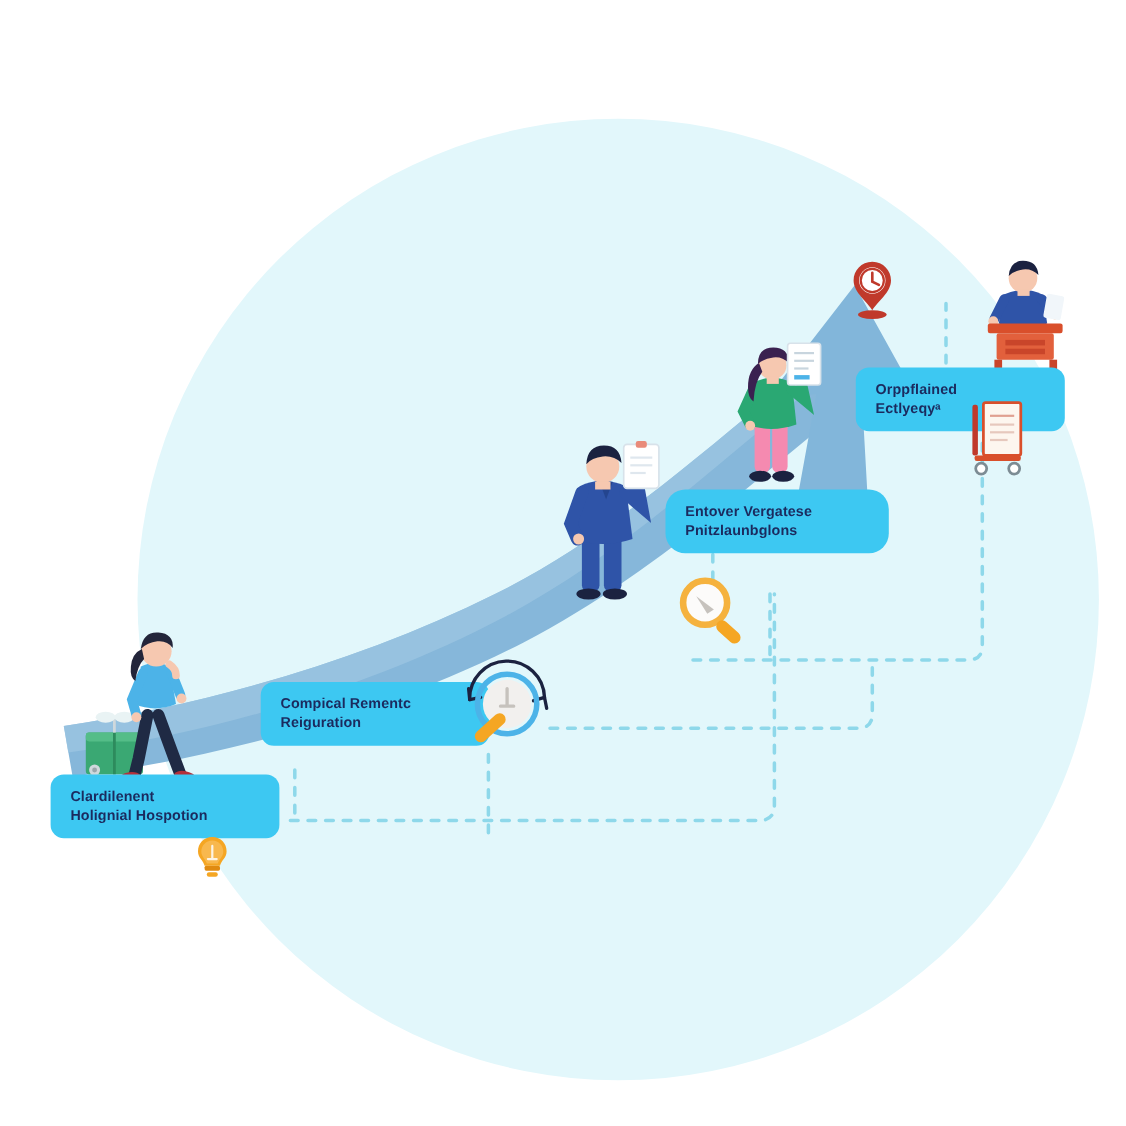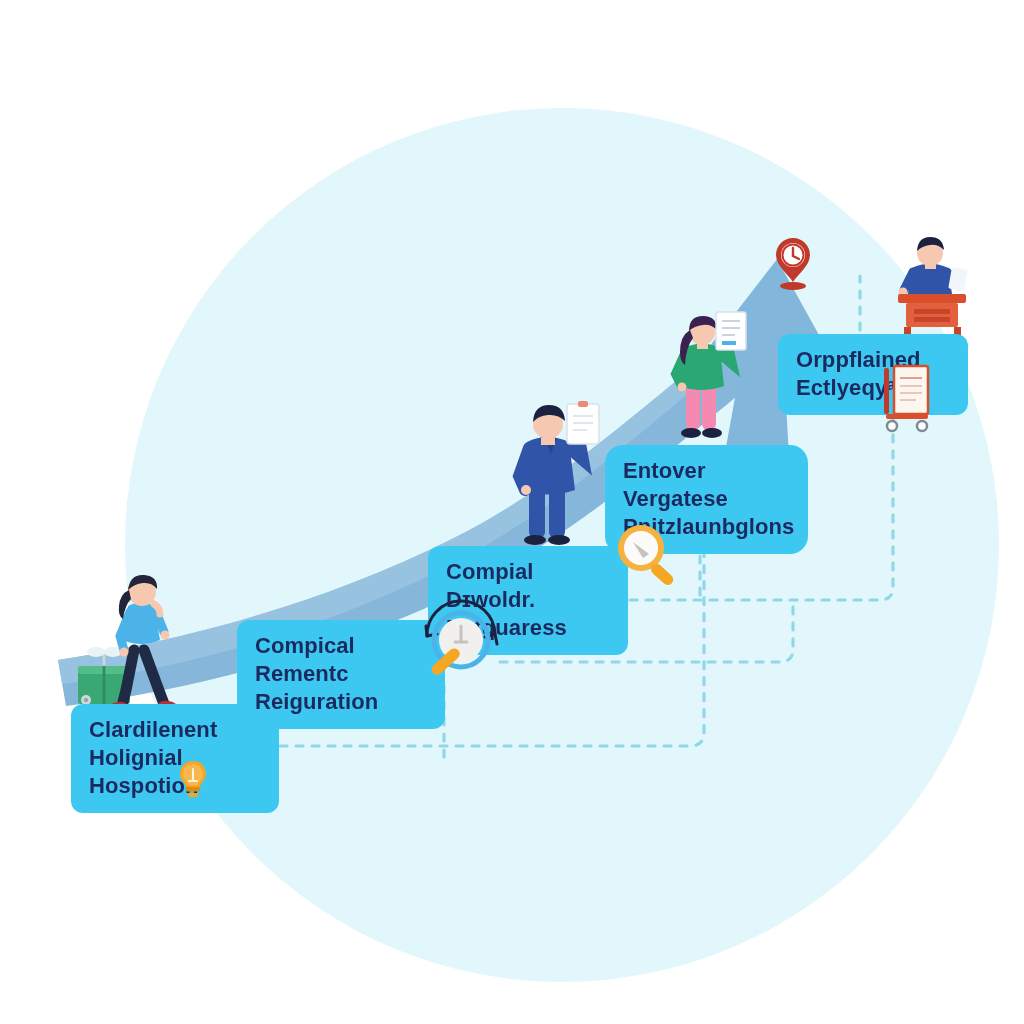--- a/index.html
+++ b/index.html
@@ -9,29 +9,29 @@
   .layer{position:absolute;left:0;top:0;width:1024px;height:1024px;}
 
   
   .label-box{
     position:absolute;
     background:#3dc8f2;
     border-radius:12px;
     color:#1b2a5e;
     font-family:"Liberation Sans",sans-serif;
     font-weight:700;
-    font-size:22px;
+    font-size:13px;
     line-height:1.28;
     padding:12px 28px 13px 18px;
     box-sizing:border-box;
     letter-spacing:.1px;
     white-space:pre-line;
     z-index:40;
   }
-  .lb1{left:71px;  top:704px; width:208px;}
+  .lb1{left:46px;  top:704px; width:208px;}
   .lb2{left:237px; top:620px; width:208px;}
   .lb3{left:428px; top:546px; width:200px;}
   .lb4{left:605px; top:445px; width:203px;border-radius:18px;}
   .lb5{left:778px; top:334px; width:190px;}
 
   
   .icon{position:absolute;z-index:45;}
 
   
   .bulb{left:178px;top:760px;width:30px;height:40px;}
@@ -244,20 +244,18 @@
     <rect x="6" y="6" width="5" height="46" rx="2" fill="#c0392b"></rect>
     <rect x="8" y="52" width="42" height="5" rx="2" fill="#d94f2b"></rect>
     <circle cx="14" cy="64" r="5" fill="#ffffff" stroke="#7d8c94" stroke-width="2.5"></circle>
     <circle cx="44" cy="64" r="5" fill="#ffffff" stroke="#7d8c94" stroke-width="2.5"></circle>
   </svg>
 
   <div class="label-box lb1">Clardilenent
 Holignial Hospotion</div>
   <div class="label-box lb2">Compical Rementc
 Reiguration</div>
-  <div class="label-box lb3">Compial Dɪwoldr.
-Batquaress</div>
   <div class="label-box lb4">Entover Vergatese
 Pnitzlaunbglons</div>
   <div class="label-box lb5">Orppflained
 Ectlyeqyᵃ</div>
 
 </div>
 
 </body></html>

